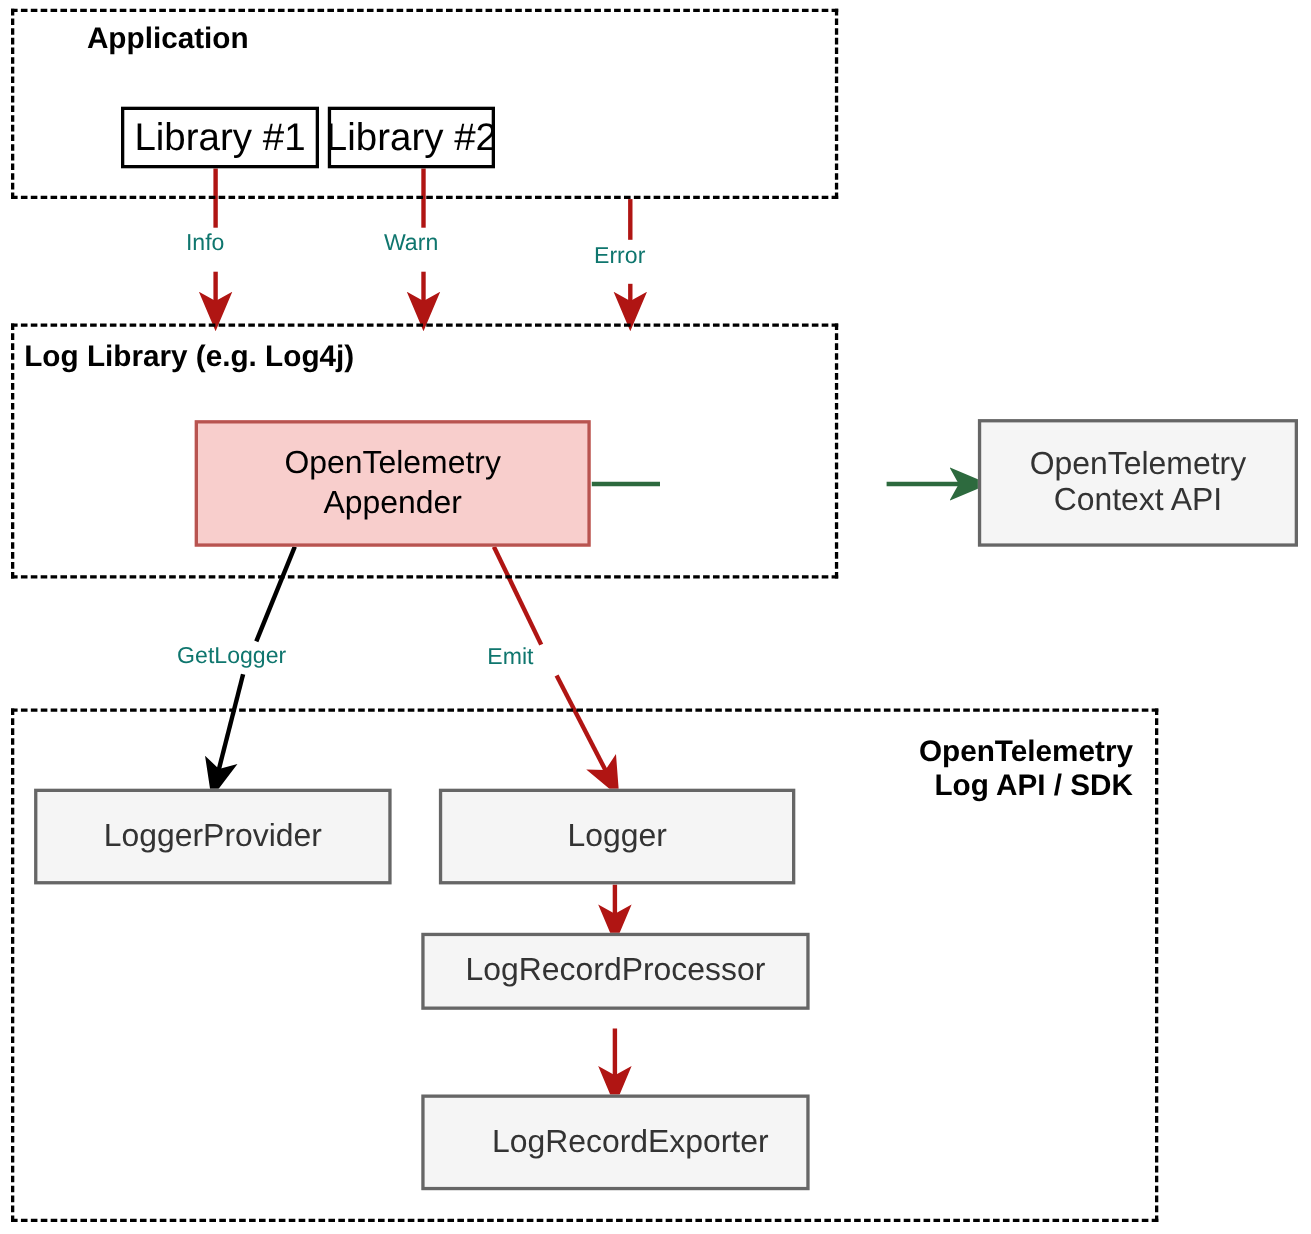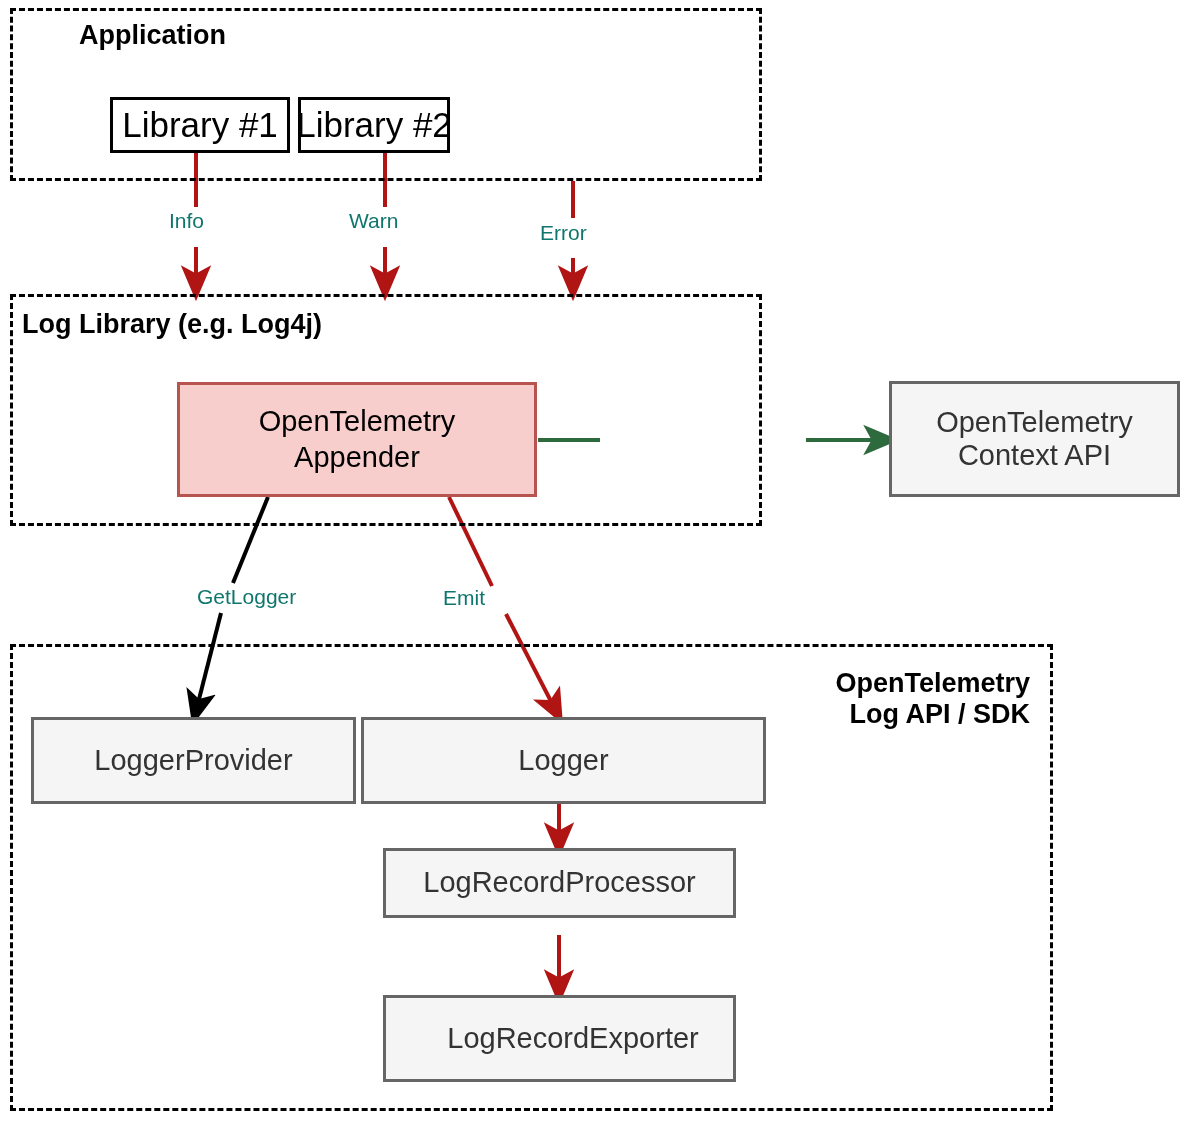--- a/index.html
+++ b/index.html
@@ -180,31 +180,31 @@
   </div>
 
   <div class="group" style="left:10px; top:644px; width:1043px; height:467px;"></div>
   <div class="group-title" style="left:778px; top:668px; text-align:right; width:252px; white-space:pre-line;">OpenTelemetry
 Log API / SDK</div>
 
   <div class="grey-box" style="left:31px; top:717px; width:325px; height:87px;">
     <span>LoggerProvider</span>
   </div>
 
-  <div class="grey-box" style="left:361px; top:717px; width:405px; height:87px;">
+  <div class="grey-box" style="left:399px; top:717px; width:324px; height:87px;">
     <span>Logger</span>
   </div>
 
   <div class="grey-box" style="left:383px; top:848px; width:353px; height:70px;">
     <span>LogRecordProcessor</span>
   </div>
 
   <div class="grey-box" style="left:383px; top:995px; width:353px; height:87px;padding-left:27px;">
     <span>LogRecordExporter</span>
   </div>
 
   <div class="edge-label" style="left:166px; top:209px;">Info</div>
   <div class="edge-label" style="left:346px; top:209px;">Warn</div>
   <div class="edge-label" style="left:537px; top:221px;">Error</div>
-  <div class="edge-label" style="left:158px; top:585px;margin-left:36px;">GetLogger</div>
+  <div class="edge-label" style="left:158px; top:585px;">GetLogger</div>
   <div class="edge-label" style="left:440px; top:586px;">Emit</div>
 
 </div>
 
 </body></html>

